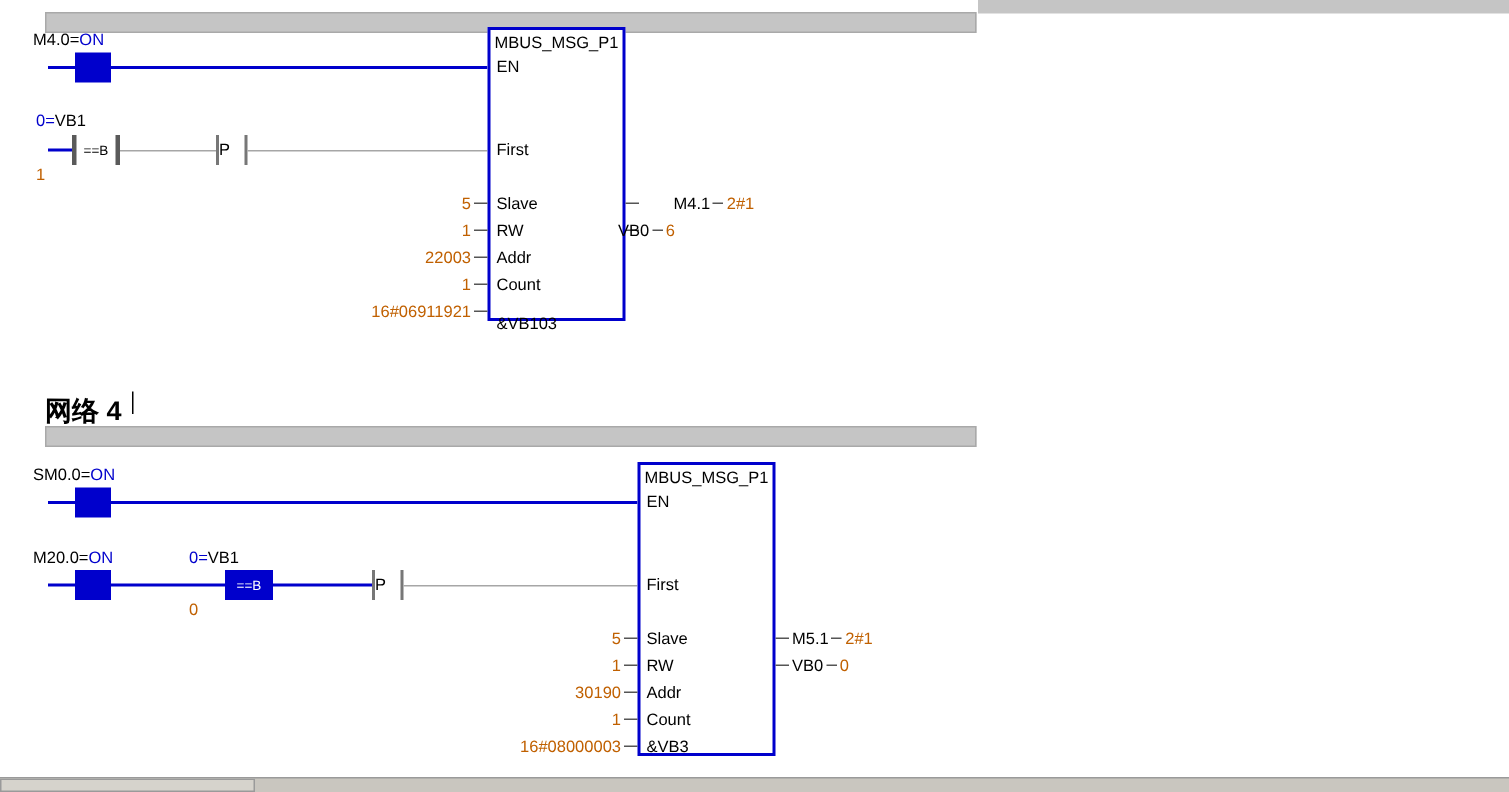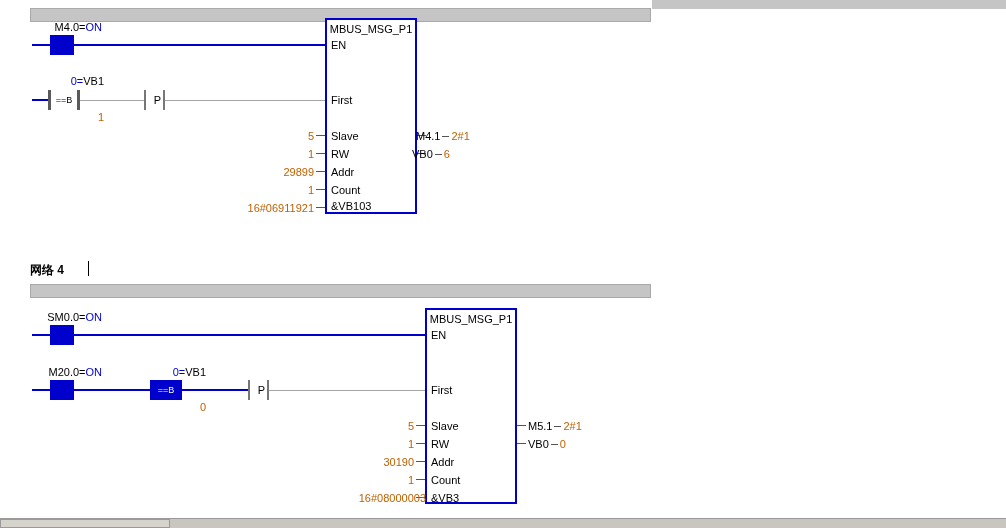--- a/index.html
+++ b/index.html
@@ -1,38 +1,38 @@
 <!DOCTYPE html>
 <html style="--power: #0000CC; --wire: #A6A6A6; --value: #C06000; --bar: #C5C5C5;"><head>
 <meta charset="utf-8">
 <style>
   *{margin:0;padding:0;box-sizing:border-box}
   html,body{width:1006px;height:528px;background:#fff;overflow:hidden;
     font-family:"Liberation Sans",sans-serif}
   body{position:relative}
   .lbl{position:absolute;font-size:11px;line-height:12px;color:#000;white-space:nowrap}
-  .ctr{text-align:right}
+  .ctr{text-align:left}
   .r{text-align:right}
   .on{color:var(--power,#0000CC)}
   .val{color:var(--value,#C06000)}
   .wireb{position:absolute;height:2px;background:var(--power,#0000CC)}
   .wireg{position:absolute;height:1px;background:var(--wire,#A6A6A6)}
   .cton{position:absolute;width:24px;height:20px;background:var(--power,#0000CC)}
   .cbar{position:absolute;width:3px;height:20px;background:#5a5a5a}
   .pbar{position:absolute;width:2px;height:20px;background:#777}
   .cmpon{position:absolute;width:32px;height:20px;background:var(--power,#0000CC);
     color:#fff;font-size:9px;line-height:20px;text-align:center}
   .cmptxt{position:absolute;font-size:9px;line-height:12px;color:#000;text-align:center}
   .blk{position:absolute;width:92px;height:196px;border:2px solid var(--power,#0000CC);background:#fff}
   .blk .t{position:absolute;top:3px;left:0;right:0;text-align:center;font-size:11px;color:#000}
   .pin{position:absolute;left:4px;font-size:11px;line-height:12px;color:#000;white-space:nowrap}
   .tick{position:absolute;width:9px;height:1px;background:#555}
   .cmt{position:absolute;height:14px;background:var(--bar,#C5C5C5);border:1px solid #A9A9A9}
   .dash{display:inline-block;width:7px;border-top:1px solid #555;vertical-align:3px;margin:0 2px}
-  .nettitle{position:absolute;font-size:12px;font-weight:bold;color:#000;white-space:nowrap}
+  .nettitle{position:absolute;font-size:18px;font-weight:bold;color:#000;white-space:nowrap}
   .caret{position:absolute;width:1px;height:15px;background:#000}
   .strip{position:absolute;background:var(--bar,#C5C5C5)}
   .hscroll{position:absolute;left:0;top:518px;width:1006px;height:10px;
     background:#C9C6BF;border-top:1px solid #9a9a9a}
   .hthumb{position:absolute;left:0;top:0;width:170px;height:9px;background:#D6D3CC;
     border:1px solid #9a9a9a}
 </style>
 </head>
 <body>
 
@@ -58,37 +58,37 @@
 <div class="wireg" style="left:165px;top:100px;width:160px"></div>
 
 <div class="blk" style="left:325px;top:18px">
   <div class="t">MBUS_MSG_P1</div>
   <div class="pin" style="top:19px">EN</div>
   <div class="pin" style="top:74px">First</div>
   <div class="pin" style="top:110px">Slave</div>
   <div class="pin" style="top:128px">RW</div>
   <div class="pin" style="top:146px">Addr</div>
   <div class="pin" style="top:164px">Count</div>
-  <div class="pin" style="top:180px">&amp;VB103</div>
+  <div class="pin" style="top:190px">&amp;VB103</div>
 </div>
 
 <div class="tick" style="left:316px;top:135px"></div>
 <div class="tick" style="left:316px;top:153px"></div>
 <div class="tick" style="left:316px;top:171px"></div>
 <div class="tick" style="left:316px;top:189px"></div>
 <div class="tick" style="left:316px;top:207px"></div>
 <div class="lbl r val" style="left:230px;top:130px;width:84px">5</div>
 <div class="lbl r val" style="left:230px;top:148px;width:84px">1</div>
-<div class="lbl r val" style="left:230px;top:166px;width:84px">29899</div>
+<div class="lbl r val" style="left:230px;top:166px;width:84px">22003</div>
 <div class="lbl r val" style="left:230px;top:184px;width:84px">1</div>
 <div class="lbl r val" style="left:230px;top:202px;width:84px">16#06911921</div>
 
 <div class="tick" style="left:417px;top:135px"></div>
 <div class="tick" style="left:417px;top:153px"></div>
-<div class="lbl" style="left:416px;top:130px"><span>M4.1</span><span class="dash"></span><span class="val">2#1</span></div>
+<div class="lbl" style="left:449px;top:130px"><span>M4.1</span><span class="dash"></span><span class="val">2#1</span></div>
 <div class="lbl" style="left:412px;top:148px"><span>VB0</span><span class="dash"></span><span class="val">6</span></div>
 
 <div class="nettitle" style="left:30px;top:262px">网络 4</div>
 <div class="caret" style="left:88px;top:261px"></div>
 <div class="cmt" style="left:30px;top:284px;width:621px"></div>
 
 <div class="lbl ctr" style="left:22px;top:311px;width:80px"><span>SM0.0=</span><span class="on">ON</span></div>
 <div class="wireb" style="left:32px;top:334px;width:18px"></div>
 <div class="cton" style="left:50px;top:325px"></div>
 <div class="wireb" style="left:74px;top:334px;width:351px"></div>
@@ -119,21 +119,21 @@
 
 <div class="tick" style="left:416px;top:425px"></div>
 <div class="tick" style="left:416px;top:443px"></div>
 <div class="tick" style="left:416px;top:461px"></div>
 <div class="tick" style="left:416px;top:479px"></div>
 <div class="tick" style="left:416px;top:497px"></div>
 <div class="lbl r val" style="left:330px;top:420px;width:84px">5</div>
 <div class="lbl r val" style="left:330px;top:438px;width:84px">1</div>
 <div class="lbl r val" style="left:330px;top:456px;width:84px">30190</div>
 <div class="lbl r val" style="left:330px;top:474px;width:84px">1</div>
-<div class="lbl r val" style="left:342px;top:492px;width:84px">16#08000003</div>
+<div class="lbl r val" style="left:330px;top:492px;width:84px">16#08000003</div>
 
 <div class="tick" style="left:517px;top:425px"></div>
 <div class="tick" style="left:517px;top:443px"></div>
 <div class="lbl" style="left:528px;top:420px"><span>M5.1</span><span class="dash"></span><span class="val">2#1</span></div>
 <div class="lbl" style="left:528px;top:438px"><span>VB0</span><span class="dash"></span><span class="val">0</span></div>
 
 <div class="hscroll">
   <div class="hthumb"></div>
 </div>
 

